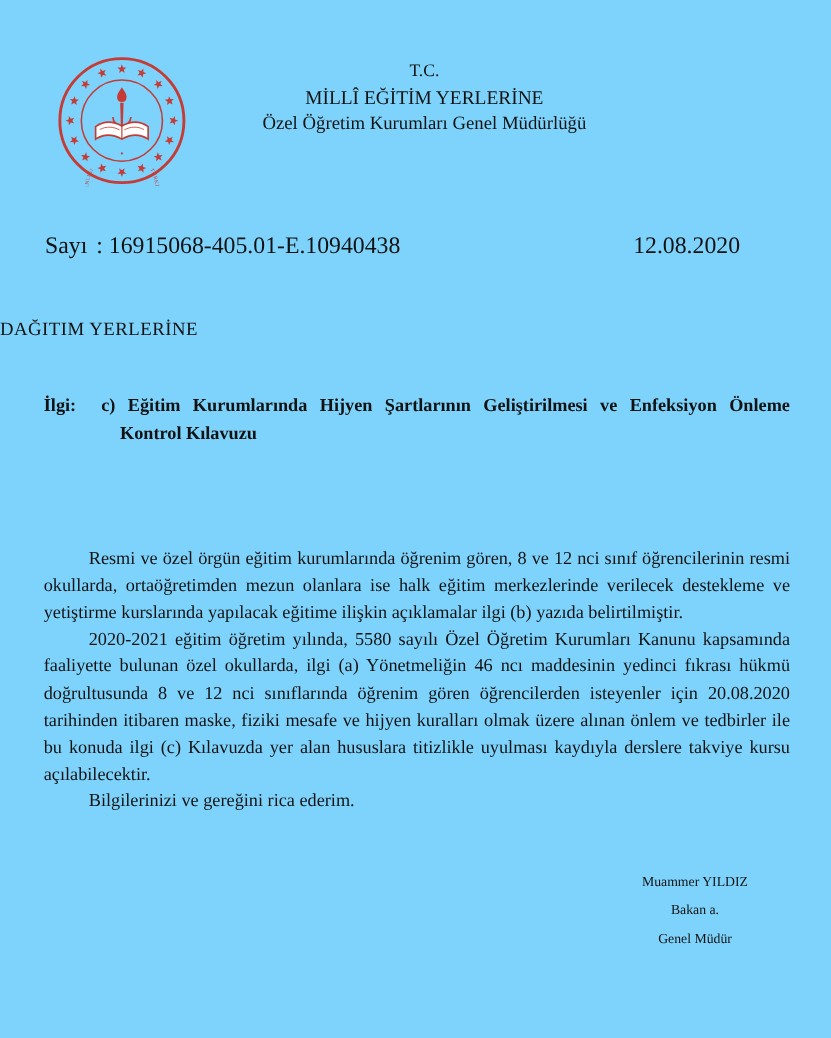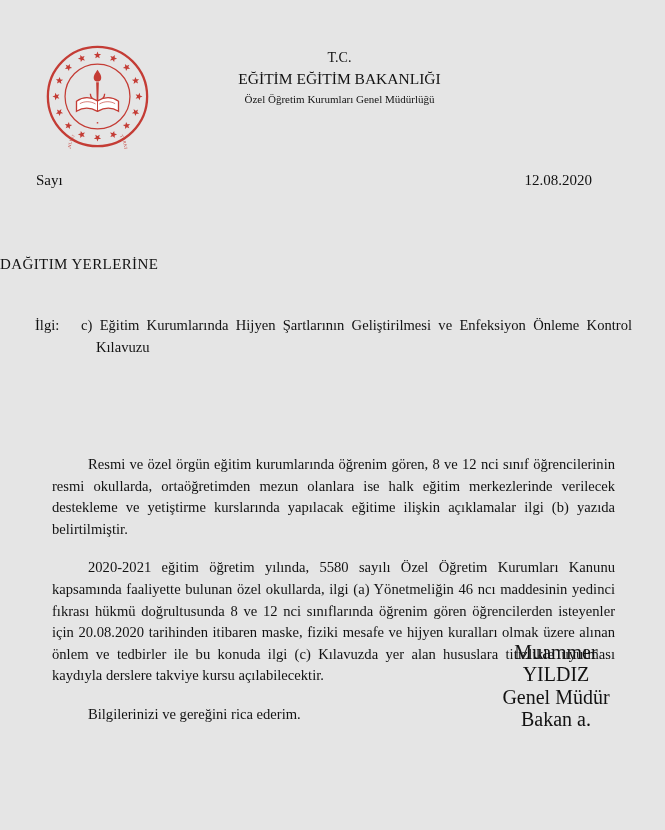--- a/index.html
+++ b/index.html
@@ -1,75 +1,76 @@
 <!DOCTYPE html>
 <html lang="tr" style="--emblem-red: #c43c35;"><head>
 <meta charset="utf-8">
 <style>
   html,body { margin:0; padding:0; background:#ffffff; }
   .page {
     position:relative;
     width:665px; height:830px;
-    background:#e5e5e5;
+    background:#7dd3fc;
     font-family:"Liberation Serif","DejaVu Serif",serif;
     color:#121212;
     overflow:hidden;
   }
   
   .emblem {
     position:absolute; left:45px; top:44px;
     width:105px; height:105px;
     color:var(--emblem-red,#c43c35);
   }
   .emblem svg { width:100%; height:100%; display:block; }
   
   .letterhead {
     position:absolute; left:0; right:0; top:48px;
     text-align:center;
     line-height:20.5px;
     padding-left:14px;
   }
   .lh-tc { font-size:14px; }
   .lh-ministry { font-size:15.5px; }
-  .lh-dept { font-size:11px; }
+  .lh-dept { font-size:15px; }
   
   .meta {
-    position:absolute; left:36px; right:36px; top:169px;
-    font-size:15px; line-height:22px;
+    position:absolute; left:36px; right:36px; top:186px;
+    font-size:19px; line-height:22px;
   }
   .meta-row { position:relative; display:flex; }
   .meta-label { display:inline-block; width:41px; }
   .meta-date { position:absolute; right:37px; top:0; }
   
   .recipient {
     position:absolute; left:0; right:0; top:256px;
     text-align:left; font-size:15px; letter-spacing:0.4px;
   }
   
   .refs {
     position:absolute; left:35px; top:315px;
     width:551px; padding-left:46px;
     font-size:14.6px; line-height:21.6px;
     text-align:justify;
+    font-weight:bold;
   }
   .refs-label { position:absolute; left:0; top:0; }
   .ref-item { padding-left:15px; text-indent:-15px; }
   
   .letter-body {
     position:absolute; left:35px; top:437px;
     width:597px;
     font-size:14.6px; line-height:21.6px;
   }
-  .letter-body p { margin:17px; text-align:justify; text-indent:36px; }
+  .letter-body p { margin:0; text-align:justify; text-indent:36px; }
   .letter-body p.closing { text-align:left; }
   
   .signature {
-    position:absolute; left:490px; top:641px;
+    position:absolute; left:490px; top:695px;
     width:132px; text-align:center;
-    font-size:20px; line-height:22.4px;
+    font-size:11px; line-height:22.4px;
   }
 </style>
 </head>
 <body>
 
 <div class="page">
 
   <div class="emblem">
     <svg viewBox="0 0 110 110">
       <circle cx="55" cy="55" r="52" fill="none" stroke="currentColor" stroke-width="2.4"></circle>
@@ -104,43 +105,44 @@
 
       <path d="M33 60 C40 55 48 55.5 55 59.5 C62 55.5 70 55 77 60 L77 70.5 C70 66 62 66.5 55 70.5 C48 66.5 40 66 33 70.5 Z" fill="#ffffff" stroke="currentColor" stroke-width="1.4"></path>
       <path d="M55 59.5 L55 70.5" stroke="currentColor" stroke-width="1"></path>
       <path d="M36.5 62.5 C42 59.5 48 60 53 62.8" fill="none" stroke="currentColor" stroke-width="0.7"></path>
       <path d="M73.5 62.5 C68 59.5 62 60 57 62.8" fill="none" stroke="currentColor" stroke-width="0.7"></path>
     </svg>
   </div>
 
   <div class="letterhead">
     <div class="lh-tc">T.C.</div>
-    <div class="lh-ministry">EĞİTİM EĞİTİM BAKANLIĞI</div>
+    <div class="lh-ministry">MİLLÎ EĞİTİM YERLERİNE</div>
     <div class="lh-dept">Özel Öğretim Kurumları Genel Müdürlüğü</div>
   </div>
 
   <div class="meta">
     <div class="meta-row">
       <span class="meta-label">Sayı</span>
+      <span>: 16915068-405.01-E.10940438</span>
       <span class="meta-date">12.08.2020</span>
     </div>
   </div>
 
   <div class="recipient">DAĞITIM YERLERİNE</div>
 
   <div class="refs">
     <span class="refs-label">İlgi:</span>
     <div class="ref-item"><span>c)</span> <span>Eğitim Kurumlarında Hijyen Şartlarının Geliştirilmesi ve Enfeksiyon Önleme Kontrol Kılavuzu</span></div>
   </div>
 
   <div class="letter-body">
     <p>Resmi ve özel örgün eğitim kurumlarında öğrenim gören, 8 ve 12 nci sınıf öğrencilerinin resmi okullarda, ortaöğretimden mezun olanlara ise halk eğitim merkezlerinde verilecek destekleme ve yetiştirme kurslarında yapılacak eğitime ilişkin açıklamalar ilgi (b) yazıda belirtilmiştir.</p>
     <p>2020-2021 eğitim öğretim yılında, 5580 sayılı Özel Öğretim Kurumları Kanunu kapsamında faaliyette bulunan özel okullarda, ilgi (a) Yönetmeliğin 46 ncı maddesinin yedinci fıkrası hükmü doğrultusunda 8 ve 12 nci sınıflarında öğrenim gören öğrencilerden isteyenler için 20.08.2020 tarihinden itibaren maske, fiziki mesafe ve hijyen kuralları olmak üzere alınan önlem ve tedbirler ile bu konuda ilgi (c) Kılavuzda yer alan hususlara titizlikle uyulması kaydıyla derslere takviye kursu açılabilecektir.</p>
     <p class="closing">Bilgilerinizi ve gereğini rica ederim.</p>
   </div>
 
   <div class="signature">
     <div>Muammer YILDIZ</div>
+    <div>Bakan a.</div>
     <div>Genel Müdür</div>
-    <div>Bakan a.</div>
   </div>
 
 </div>
 
 </body></html>

